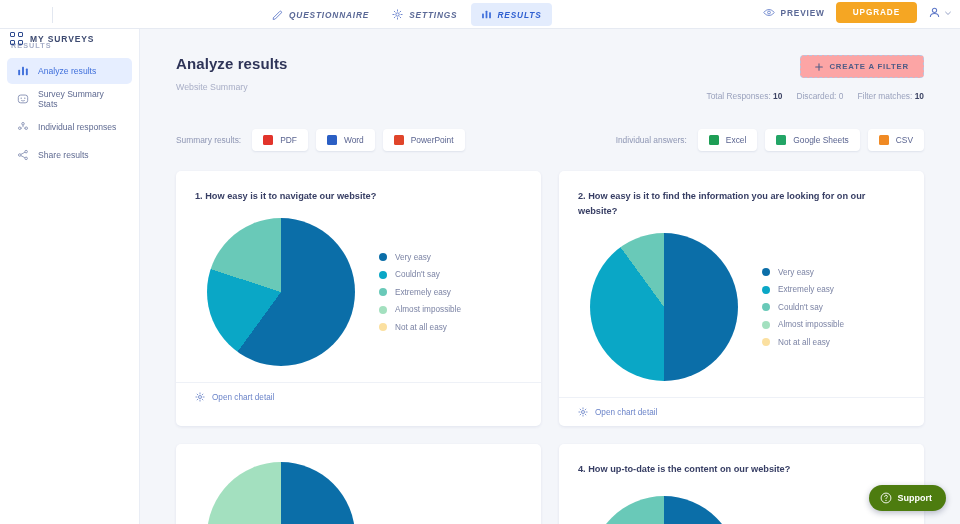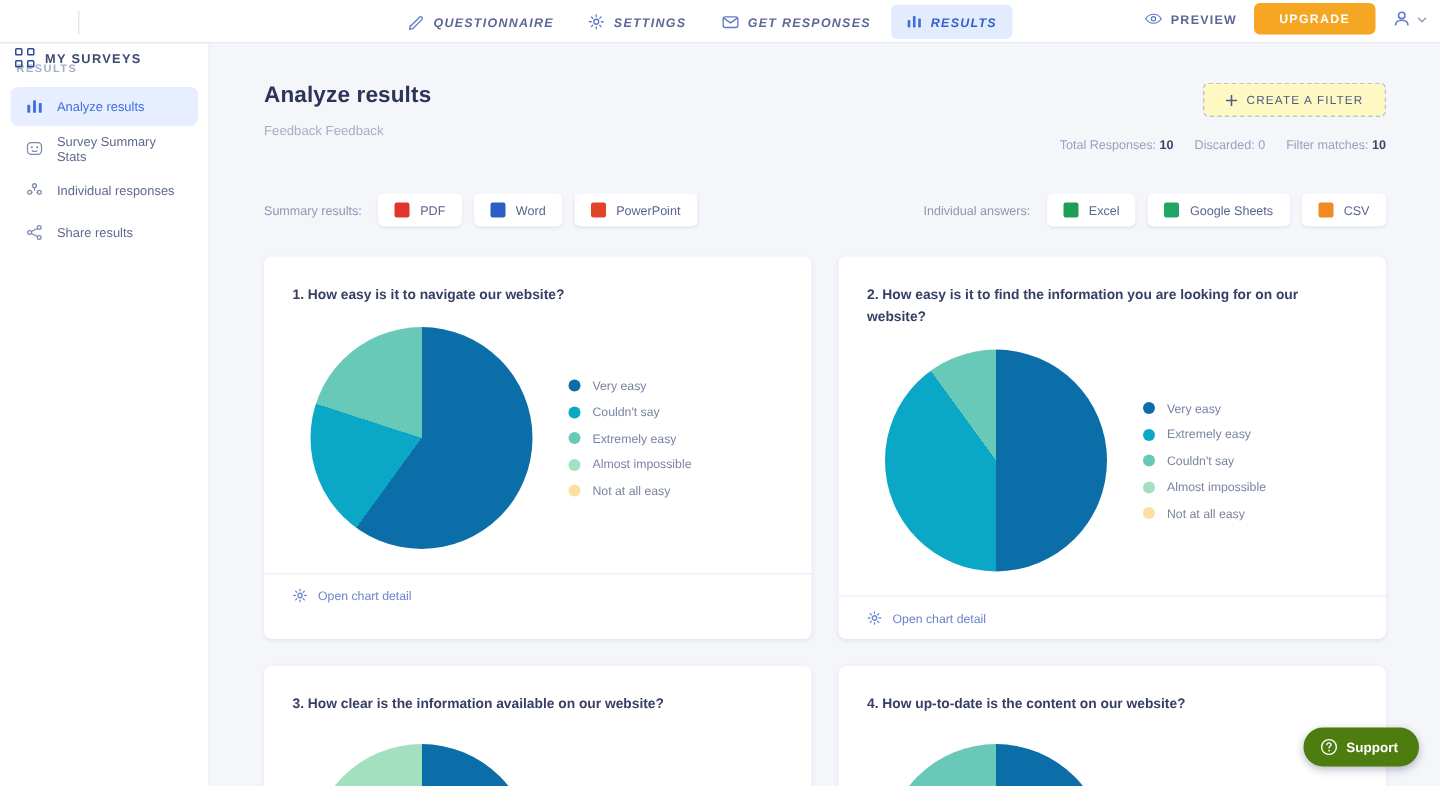--- a/index.html
+++ b/index.html
@@ -102,23 +102,23 @@
   .main { flex: 1; overflow: hidden; position: relative; padding: 0 0 0 0; }
   .main-inner { padding: 26px 36px 0 36px; }
 
   .page-head { display: flex; justify-content: space-between; align-items: flex-start; }
   .page-title { font-size: 15px; font-weight: 700; color: #2e3458; letter-spacing: .1px; }
   .page-sub { font-size: 8.8px; color: #a8aec6; margin-top: 10px; }
 
   .head-right { text-align: right; }
   .filter-btn {
     display: inline-flex; align-items: center; gap: 6px;
-    border: 1px dashed #b9c3dd; border-radius: 4px; background: #fef9c3;
+    border: 1px dashed #b9c3dd; border-radius: 4px; background: #fca5a5;
     padding: 6px 14px; font-size: 7.8px; letter-spacing: .8px;
-    font-weight: 400; color: #4f5c86; cursor: pointer;
+    font-weight: 700; color: #4f5c86; cursor: pointer;
   }
   .head-stats { margin-top: 13px; font-size: 8.4px; color: #9aa2bd; display: flex; gap: 14px; justify-content: flex-end; }
   .head-stats b { color: #3d4464; font-weight: 700; }
 
   .export-row {
     margin-top: 28px; display: flex; align-items: flex-end; justify-content: space-between;
   }
   .export-grp { display: flex; align-items: center; gap: 8px; }
   .export-label { font-size: 8.4px; color: #8f97b4; margin-right: 3px; }
   .export-btn {
@@ -194,27 +194,20 @@
         </svg>
       <span>QUESTIONNAIRE</span>
     </div>
     <div class="navtab">
       <svg width="11" height="11" viewBox="0 0 20 20">
           <circle cx="10" cy="10" r="3" fill="none" stroke="#5f79c8" stroke-width="1.6"></circle>
           <path d="M10 1.6v2.2M10 16.2v2.2M1.6 10h2.2M16.2 10h2.2M4.1 4.1l1.6 1.6M14.3 14.3l1.6 1.6M15.9 4.1l-1.6 1.6M5.7 14.3l-1.6 1.6" stroke="#5f79c8" stroke-width="1.6" stroke-linecap="round"></path>
         </svg>
       <span>SETTINGS</span>
     </div>
-    <div class="navtab">
-      <svg width="12" height="11" viewBox="0 0 22 20">
-          <rect x="2" y="4" width="18" height="13" rx="2.5" fill="none" stroke="#5f79c8" stroke-width="1.6"></rect>
-          <path d="M2.8 5.6 11 11.4l8.2-5.8" fill="none" stroke="#5f79c8" stroke-width="1.6"></path>
-        </svg>
-      <span>GET RESPONSES</span>
-    </div>
     <div class="navtab active">
       <svg width="11" height="11" viewBox="0 0 20 20">
           <rect x="2" y="8" width="3.2" height="9" rx="1" fill="#3f6fdb"></rect>
           <rect x="8.4" y="3" width="3.2" height="14" rx="1" fill="#3f6fdb"></rect>
           <rect x="14.8" y="6" width="3.2" height="11" rx="1" fill="#3f6fdb"></rect>
         </svg>
       <span>RESULTS</span>
     </div>
   </div>
 
@@ -291,21 +284,21 @@
       <span>Share results</span>
     </div>
   </div>
 
   <div class="main">
     <div class="main-inner">
 
       <div class="page-head">
         <div>
           <div class="page-title">Analyze results</div>
-          <div class="page-sub">Feedback Feedback</div>
+          <div class="page-sub">Website Summary</div>
         </div>
         <div class="head-right">
           <div class="filter-btn">
             <svg width="8" height="8" viewBox="0 0 12 12">
                 <path d="M6 1v10M1 6h10" stroke="#4f5c86" stroke-width="1.6" stroke-linecap="round"></path>
               </svg>
             <span>CREATE A FILTER</span>
           </div>
           <div class="head-stats">
             <div>
@@ -429,21 +422,20 @@
           <div class="card-foot">
             <svg width="10" height="10" viewBox="0 0 20 20">
                 <circle cx="10" cy="10" r="3" fill="none" stroke="#6b84c9" stroke-width="1.7"></circle>
                 <path d="M10 1.8v2M10 16.2v2M1.8 10h2M16.2 10h2M4.2 4.2l1.5 1.5M14.3 14.3l1.5 1.5M15.8 4.2l-1.5 1.5M5.7 14.3l-1.5 1.5" stroke="#6b84c9" stroke-width="1.7" stroke-linecap="round"></path>
               </svg>
             <span>Open chart detail</span>
           </div>
         </div>
 
         <div class="card">
-          <div class="card-q">3. How clear is the information available on our website?</div>
           <div class="card-body" style="min-height:120px;padding-top:18px">
             <div class="pie-col">
               <div class="pie" id="pie3" style="background: conic-gradient(rgb(11, 110, 168) 0deg, rgb(11, 110, 168) 216deg, rgb(163, 224, 191) 216deg, rgb(163, 224, 191) 360deg);"></div>
             </div>
 
           </div>
         </div>
 
         <div class="card">
           <div class="card-q">4. How up-to-date is the content on our website?</div>

